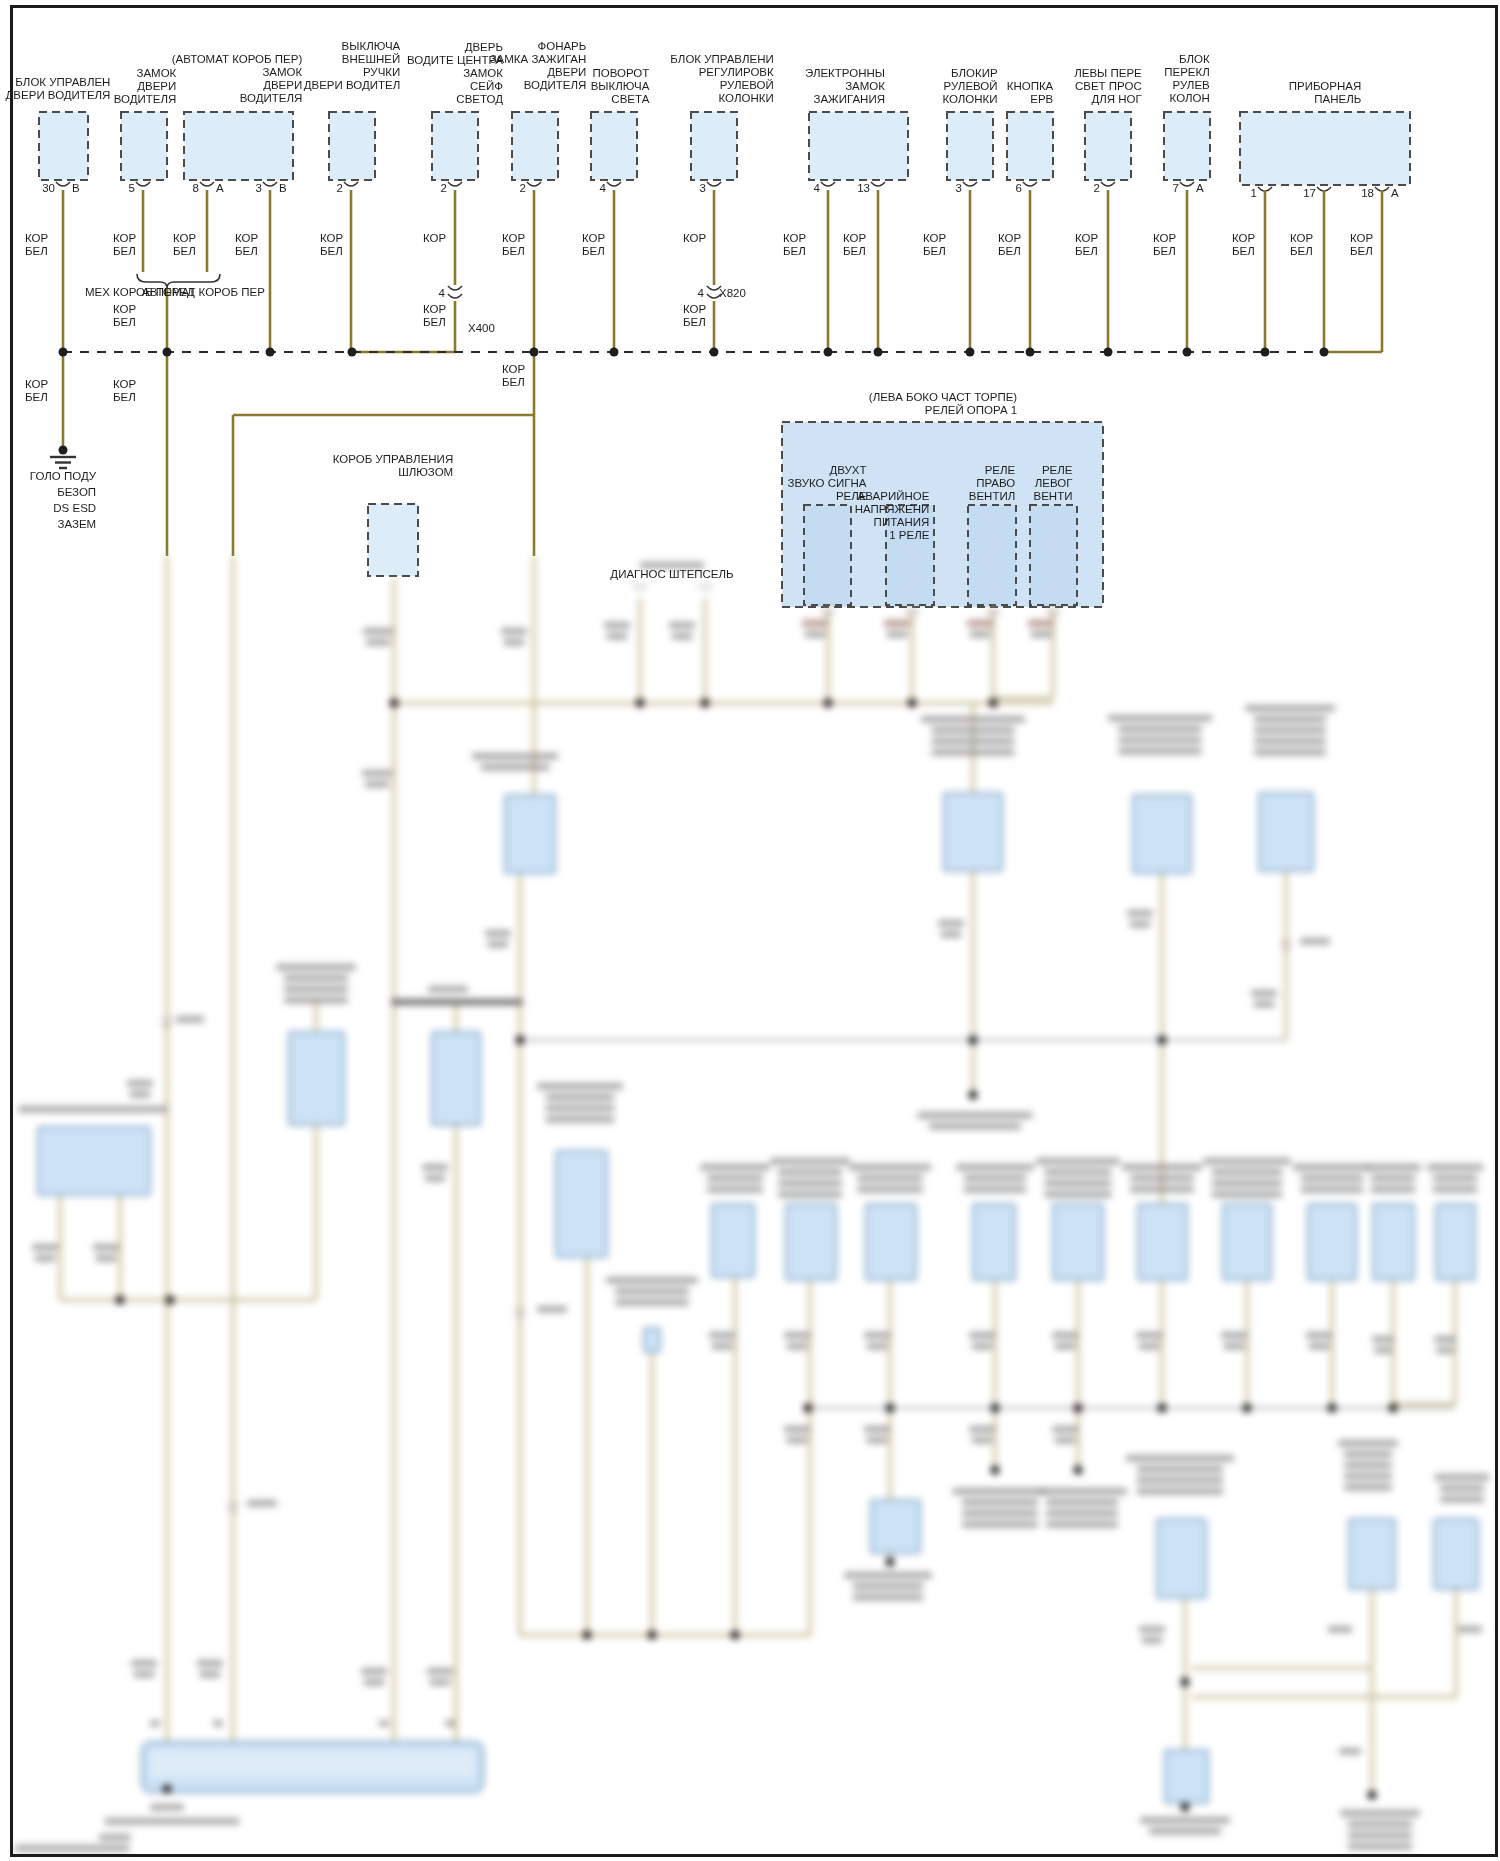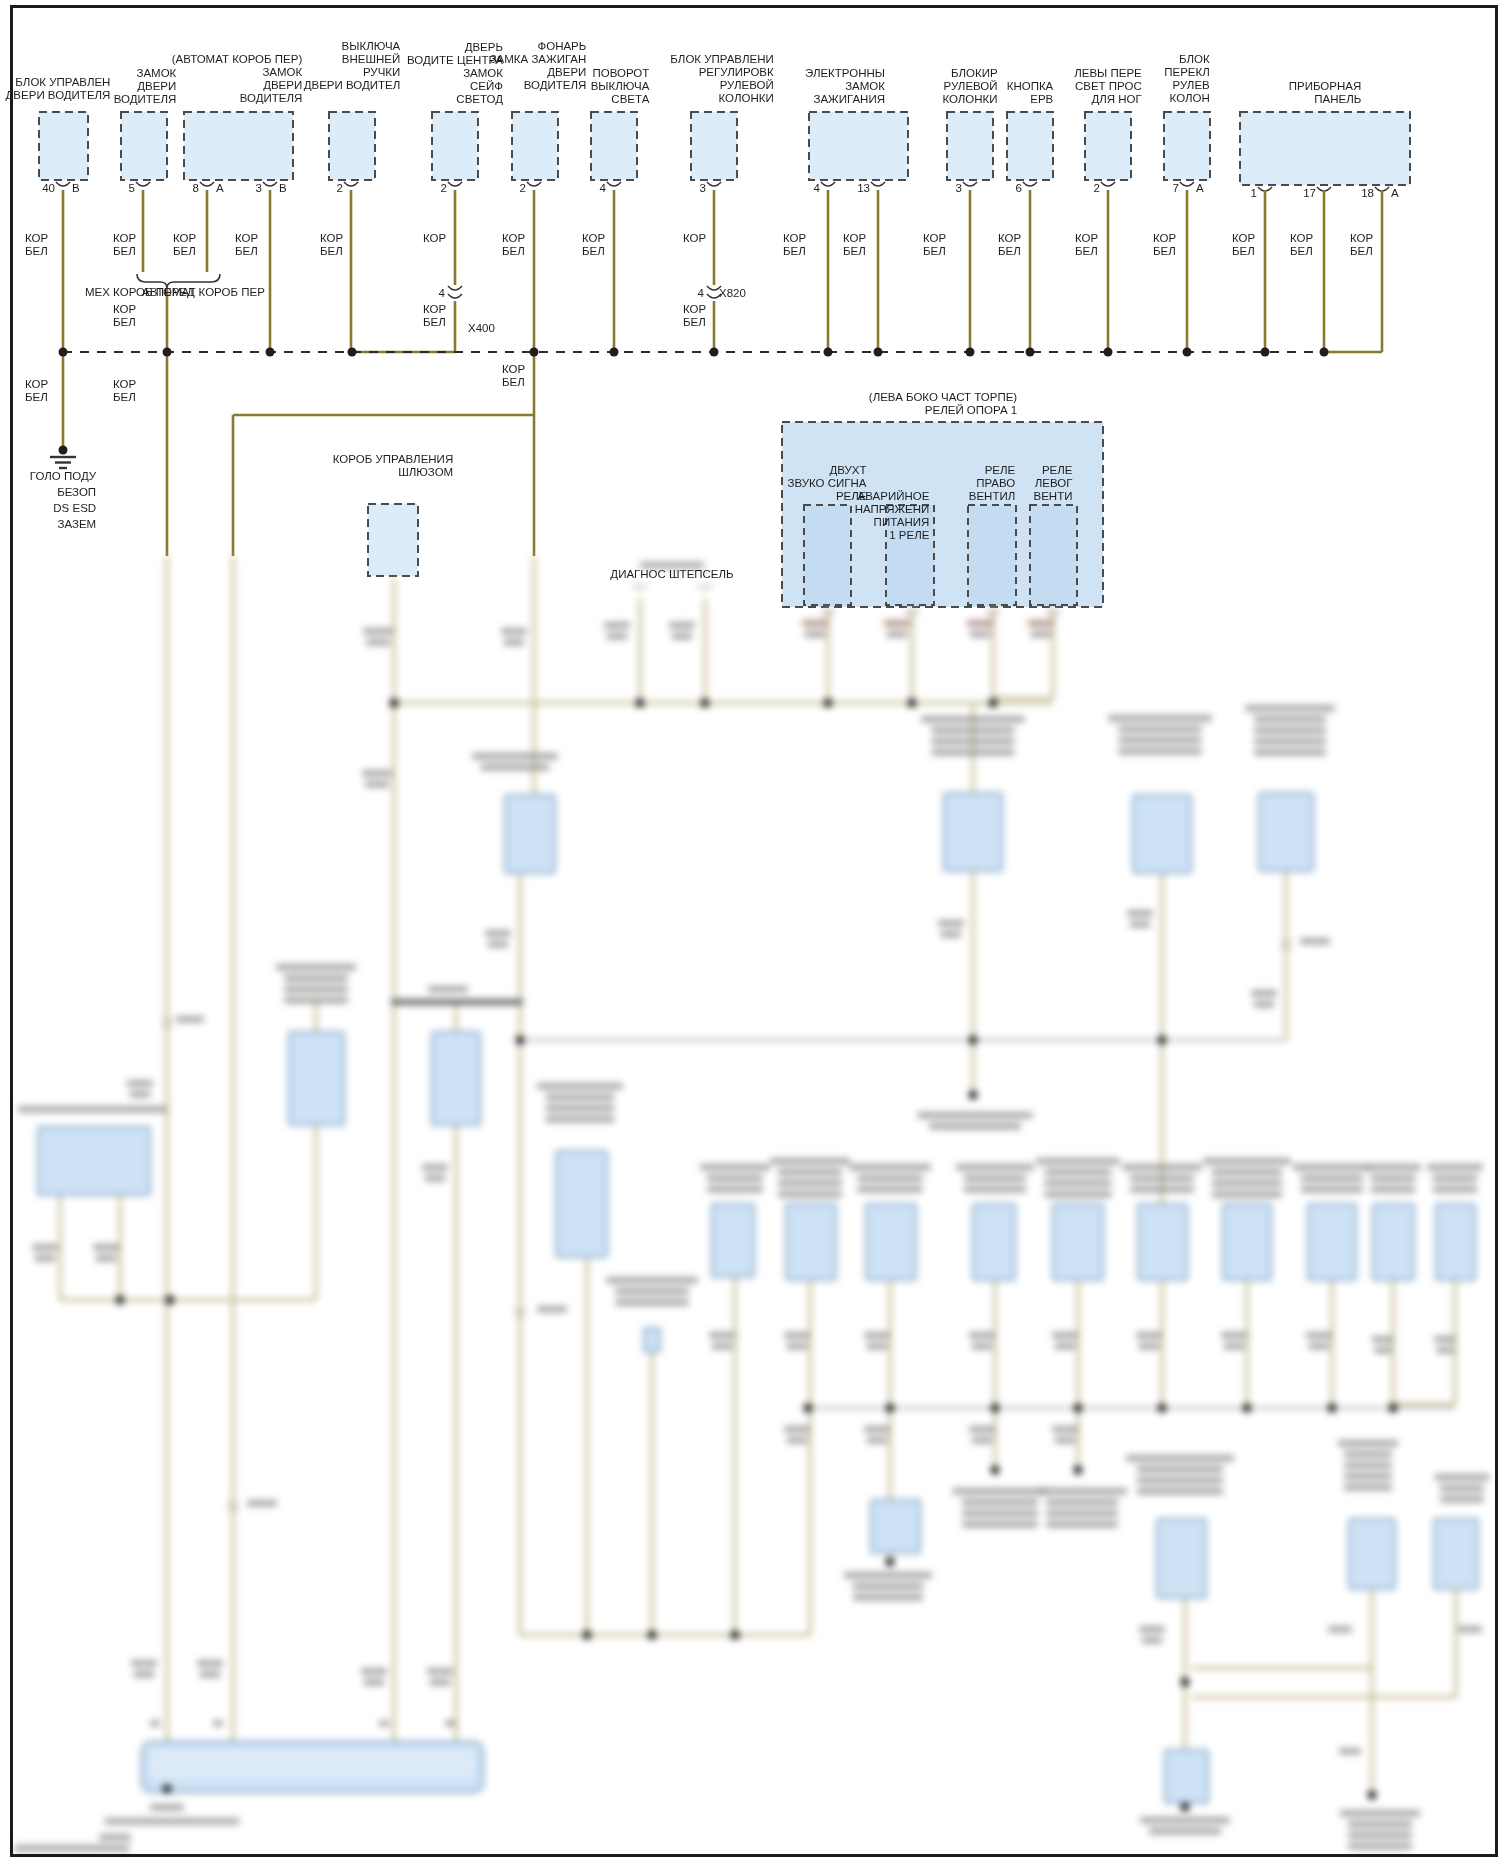--- a/index.html
+++ b/index.html
@@ -407,21 +407,21 @@
         <path d="M228,1508 Q233,1514 238,1508" fill="none" stroke="#9a9a9a" stroke-width="1.6"></path>
         <path d="M515,1308 Q520,1314 525,1308" fill="none" stroke="#9a9a9a" stroke-width="1.6"></path>
         <path d="M515,1314 Q520,1320 525,1314" fill="none" stroke="#9a9a9a" stroke-width="1.6"></path>
         <path d="M1281,940 Q1286,946 1291,940" fill="none" stroke="#9a9a9a" stroke-width="1.6"></path>
         <path d="M1281,946 Q1286,952 1291,946" fill="none" stroke="#9a9a9a" stroke-width="1.6"></path>
       </svg>
   </div>
   <div id="labels">
       <div class="lbl ctr" style="left: 58px; top: 76px;">БЛОК УПРАВЛЕН
 ДВЕРИ ВОДИТЕЛЯ</div>
-      <div class="lbl rgt" style="left: 55px; top: 182px;">40</div>
+      <div class="lbl rgt" style="left: 55px; top: 182px;">30</div>
       <div class="lbl " style="left: 72px; top: 182px;">B</div>
       <div class="lbl ctr" style="left: 145px; top: 67px;">ЗАМОК
 ДВЕРИ
 ВОДИТЕЛЯ</div>
       <div class="lbl rgt" style="left: 135px; top: 182px;">5</div>
       <div class="lbl ctr" style="left: 237px; top: 53px;">(АВТОМАТ КОРОБ ПЕР)
 ЗАМОК
 ДВЕРИ
 ВОДИТЕЛЯ</div>
       <div class="lbl rgt" style="left: 199px; top: 182px;">8</div>

